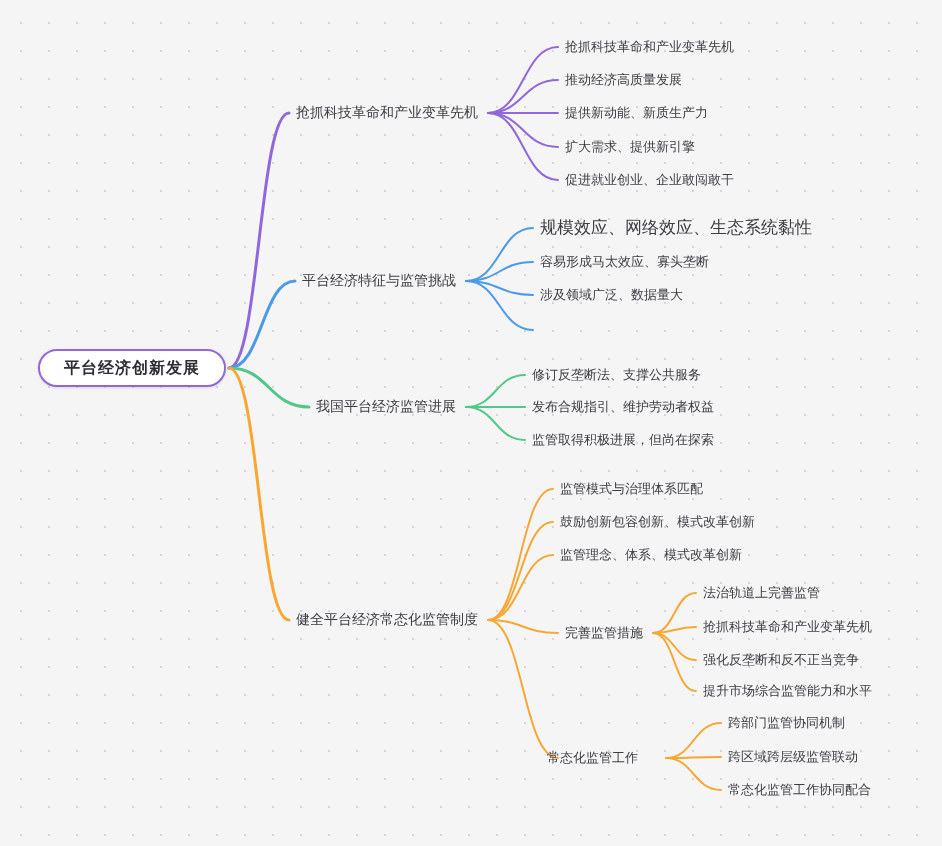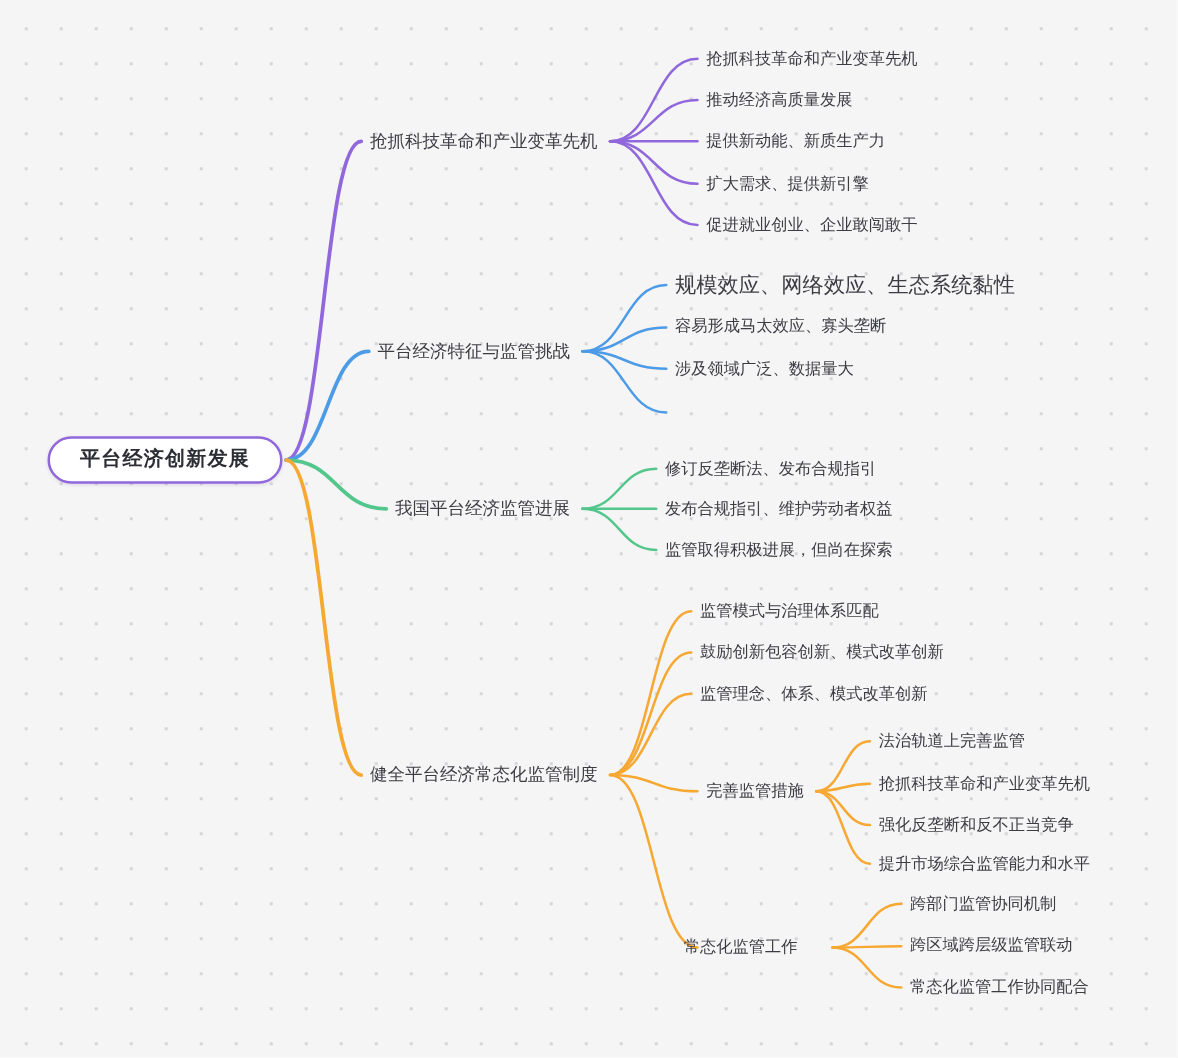--- a/index.html
+++ b/index.html
@@ -58,32 +58,32 @@
     </svg>
 <div class="node root" style="left: 38px; top: 368px; font-size: 16px; border-color: rgb(145, 104, 219);">平台经济创新发展</div>
     <div class="node" style="left: 296px; top: 113px; font-size: 14px; color: rgb(60, 60, 67);">抢抓科技革命和产业变革先机</div>
     <div class="node" style="left: 565px; top: 47px; font-size: 13px; color: rgb(60, 60, 67);">抢抓科技革命和产业变革先机</div>
     <div class="node" style="left: 565px; top: 80px; font-size: 13px; color: rgb(60, 60, 67);">推动经济高质量发展</div>
     <div class="node" style="left: 565px; top: 113px; font-size: 13px; color: rgb(60, 60, 67);">提供新动能、新质生产力</div>
     <div class="node" style="left: 565px; top: 147px; font-size: 13px; color: rgb(60, 60, 67);">扩大需求、提供新引擎</div>
     <div class="node" style="left: 565px; top: 180px; font-size: 13px; color: rgb(60, 60, 67);">促进就业创业、企业敢闯敢干</div>
     <div class="node" style="left: 302px; top: 281px; font-size: 14px; color: rgb(60, 60, 67);">平台经济特征与监管挑战</div>
     <div class="node" style="left: 540px; top: 228px; font-size: 17px; color: rgb(60, 60, 67);">规模效应、网络效应、生态系统黏性</div>
-    <div class="node" style="left: 540px; top: 262px; font-size: 13px; color: rgb(60, 60, 67); font-family: Liberation Mono, monospace;">容易形成马太效应、寡头垄断</div>
+    <div class="node" style="left: 540px; top: 262px; font-size: 13px; color: rgb(60, 60, 67);">容易形成马太效应、寡头垄断</div>
     <div class="node" style="left: 540px; top: 295px; font-size: 13px; color: rgb(60, 60, 67);">涉及领域广泛、数据量大</div>
     <div class="node" style="left: 316px; top: 407px; font-size: 14px; color: rgb(60, 60, 67);">我国平台经济监管进展</div>
-    <div class="node" style="left: 532px; top: 375px; font-size: 13px; color: rgb(60, 60, 67);">修订反垄断法、发布合规指引</div>
+    <div class="node" style="left: 532px; top: 375px; font-size: 13px; color: rgb(60, 60, 67);">修订反垄断法、支撑公共服务</div>
     <div class="node" style="left: 532px; top: 407px; font-size: 13px; color: rgb(60, 60, 67);">发布合规指引、维护劳动者权益</div>
     <div class="node" style="left: 532px; top: 440px; font-size: 13px; color: rgb(60, 60, 67);">监管取得积极进展，但尚在探索</div>
     <div class="node" style="left: 296px; top: 620px; font-size: 14px; color: rgb(60, 60, 67);">健全平台经济常态化监管制度</div>
     <div class="node" style="left: 560px; top: 489px; font-size: 13px; color: rgb(60, 60, 67);">监管模式与治理体系匹配</div>
     <div class="node" style="left: 560px; top: 522px; font-size: 13px; color: rgb(60, 60, 67);">鼓励创新包容创新、模式改革创新</div>
     <div class="node" style="left: 560px; top: 555px; font-size: 13px; color: rgb(60, 60, 67);">监管理念、体系、模式改革创新</div>
     <div class="node" style="left: 565px; top: 633px; font-size: 13px; color: rgb(60, 60, 67);">完善监管措施</div>
     <div class="node" style="left: 547px; top: 758px; font-size: 13px; color: rgb(60, 60, 67);">常态化监管工作</div>
     <div class="node" style="left: 703px; top: 593px; font-size: 13px; color: rgb(60, 60, 67);">法治轨道上完善监管</div>
     <div class="node" style="left: 703px; top: 627px; font-size: 13px; color: rgb(60, 60, 67);">抢抓科技革命和产业变革先机</div>
     <div class="node" style="left: 703px; top: 660px; font-size: 13px; color: rgb(60, 60, 67);">强化反垄断和反不正当竞争</div>
     <div class="node" style="left: 703px; top: 691px; font-size: 13px; color: rgb(60, 60, 67);">提升市场综合监管能力和水平</div>
     <div class="node" style="left: 728px; top: 723px; font-size: 13px; color: rgb(60, 60, 67);">跨部门监管协同机制</div>
-    <div class="node" style="left: 728px; top: 757px; font-size: 13px; color: rgb(60, 60, 67); font-family: Liberation Mono, monospace;">跨区域跨层级监管联动</div>
+    <div class="node" style="left: 728px; top: 757px; font-size: 13px; color: rgb(60, 60, 67);">跨区域跨层级监管联动</div>
     <div class="node" style="left: 728px; top: 790px; font-size: 13px; color: rgb(60, 60, 67);">常态化监管工作协同配合</div>
   </div>
 
 </body></html>

